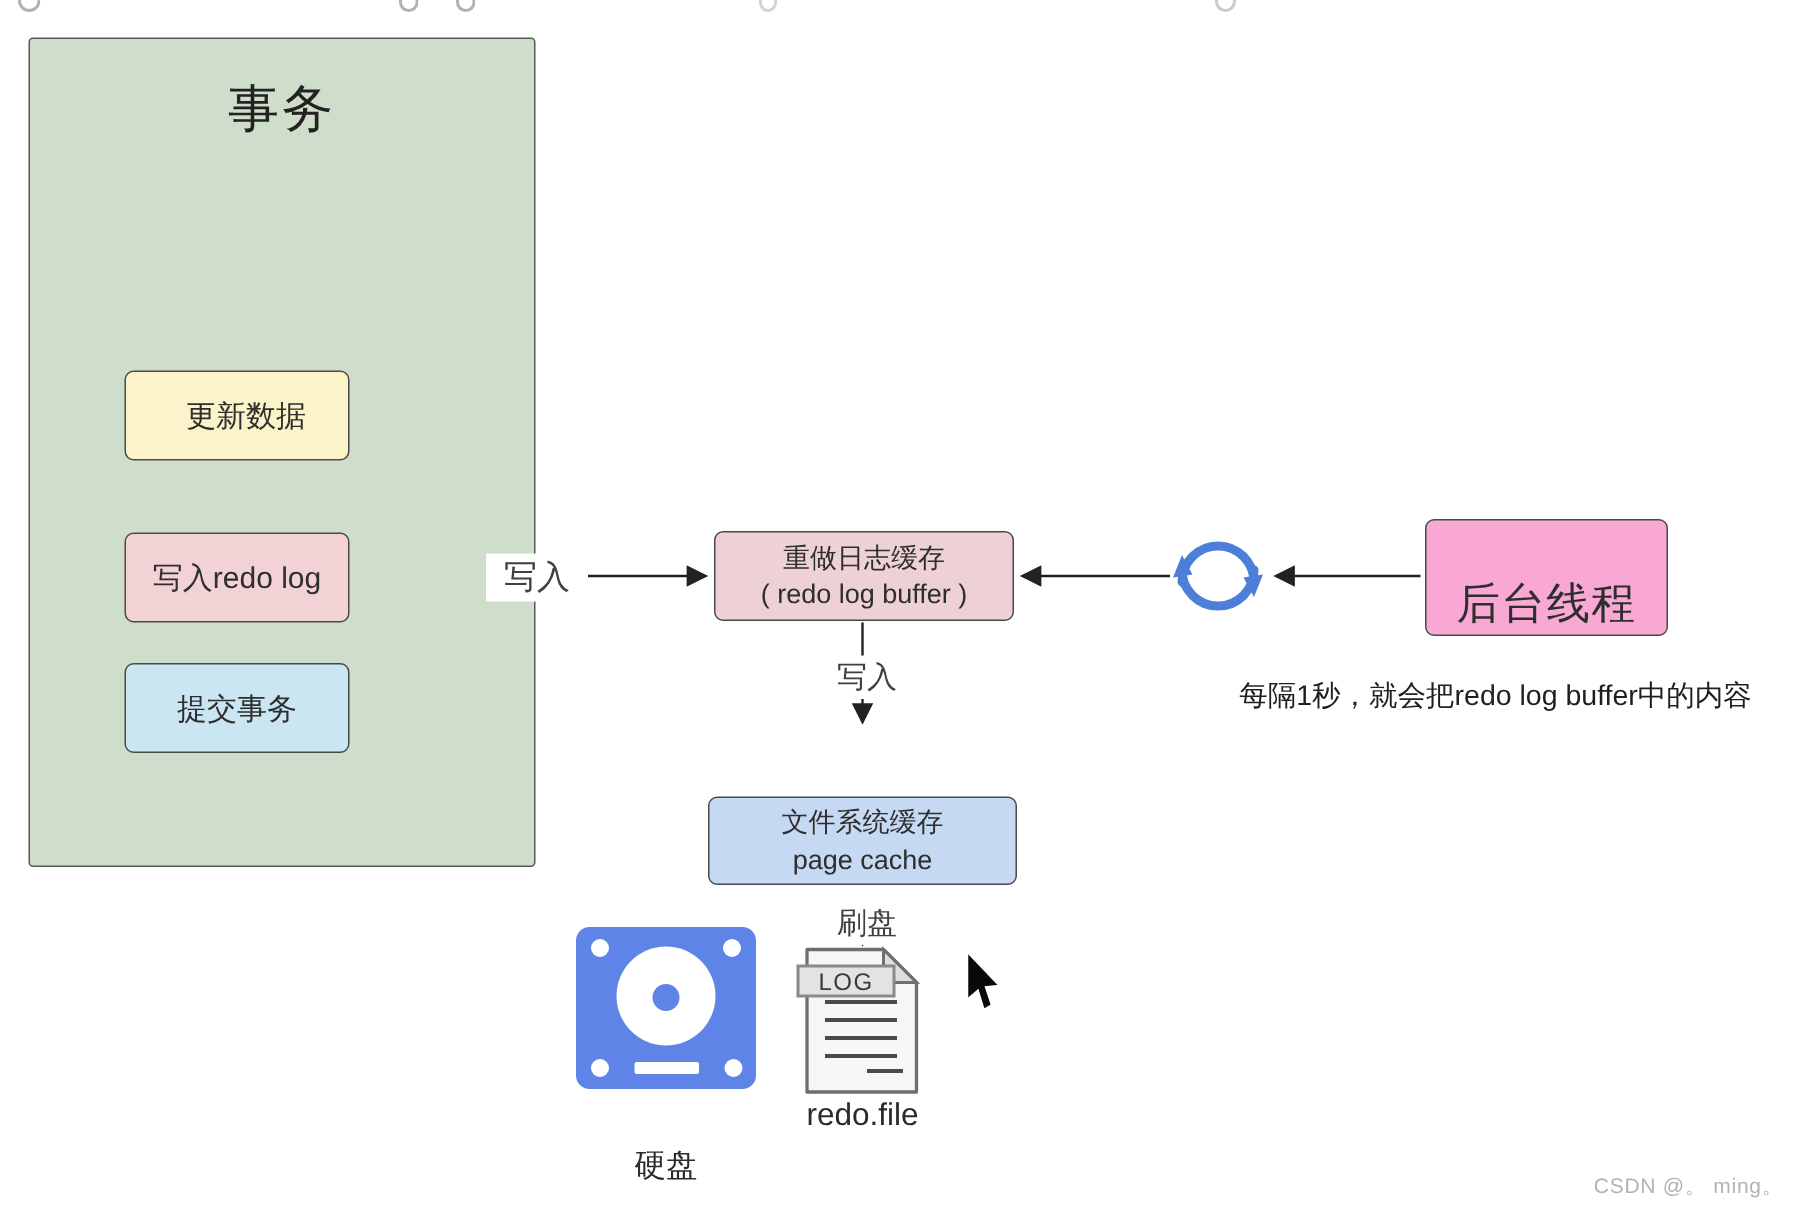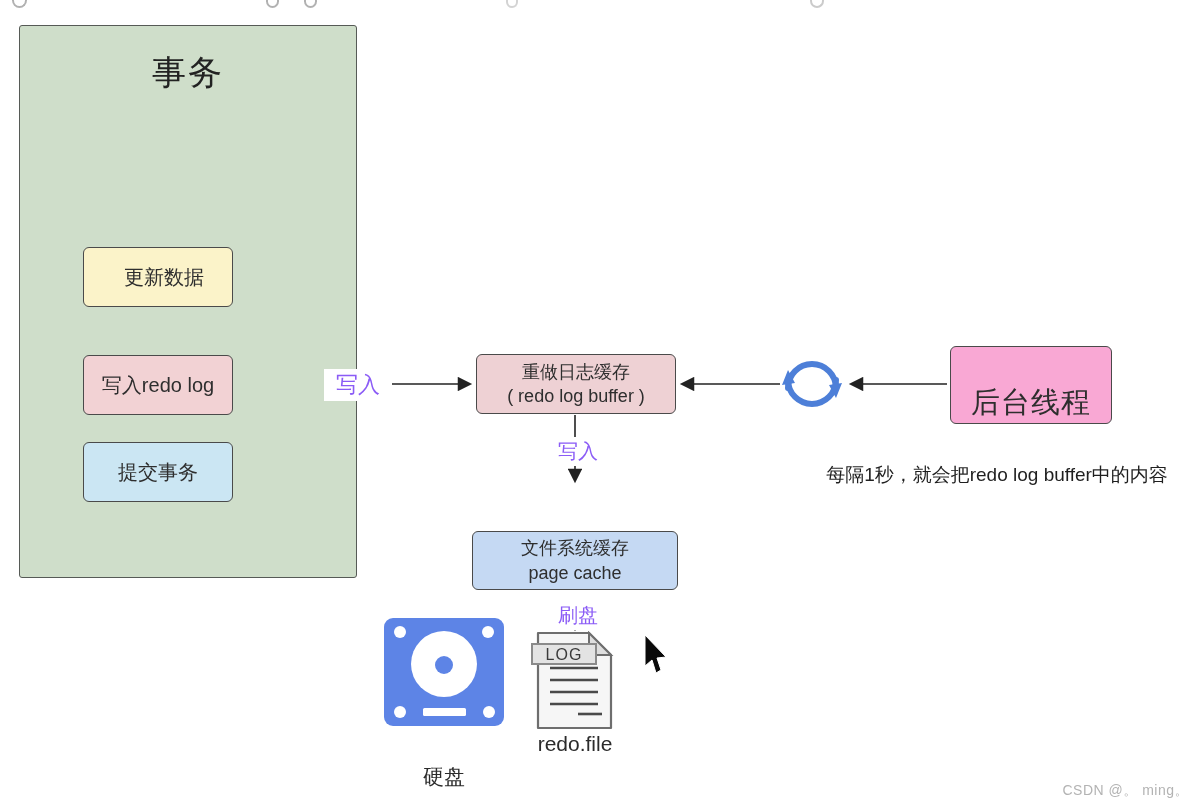--- a/index.html
+++ b/index.html
@@ -21,26 +21,26 @@
   .step { left:83px; width:150px; height:60px; font-size:20px; }
   .step-blue   { background:#cbe6f3; }
   .step-yellow { background:#fbf3c9;padding-left:12px; }
   .step-pink   { background:#f2d2d4; }
   .step-0 { top:121px; } .step-1 { top:247px; } .step-2 { top:355px; } .step-3 { top:442px; }
 
   .buffer-box { left:476px; top:354px; width:200px; height:60px; background:#eed1d4; font-size:18px; line-height:1.35; }
   .cache-box  { left:472px; top:487px; width:206px; height:59px; background:#c5d9f3; font-size:18px; line-height:1.35;margin-top:44px; }
   .thread-box { left:950px; top:346px; width:162px; height:78px; background:#f9a8d4; font-size:29px; letter-spacing:1px;justify-content:flex-end; }
 
-  .edge-label { position:absolute; z-index:3; background:#fff; color:#8b5cf6; text-align:center; padding:1px 3px; }
+  .edge-label { position:absolute; z-index:3; background:#fff; color:#404040; text-align:center; padding:1px 3px; }
   .lbl-write-h { left:324px; top:369px; width:62px; font-size:22px; }
   .lbl-write-v { left:545px; top:437px; width:60px; font-size:20px; }
   .lbl-flush   { left:545px; top:584px; width:60px; font-size:20px;margin-top:17px; }
 
-  .note { position:absolute; left:798px; top:462px; width:398px; z-index:2;
+  .note { position:absolute; left:798px; top:452px; width:398px; z-index:2;
           font-size:19px; line-height:26px; color:#1f1f1f; text-align:center; }
 
   .icon-abs { position:absolute; z-index:2; }
   .caption { position:absolute; z-index:2; color:#2b2b2b; text-align:center; }
   .cap-disk { left:394px; top:763px; width:100px; font-size:21px; }
   .cap-file { left:515px; top:732px; width:120px; font-size:21px; }
 
   .watermark { position:absolute; right:10px; bottom:7px; z-index:2;
                font-size:14px; color:#b3b3b3; letter-spacing:0.5px; }
 

